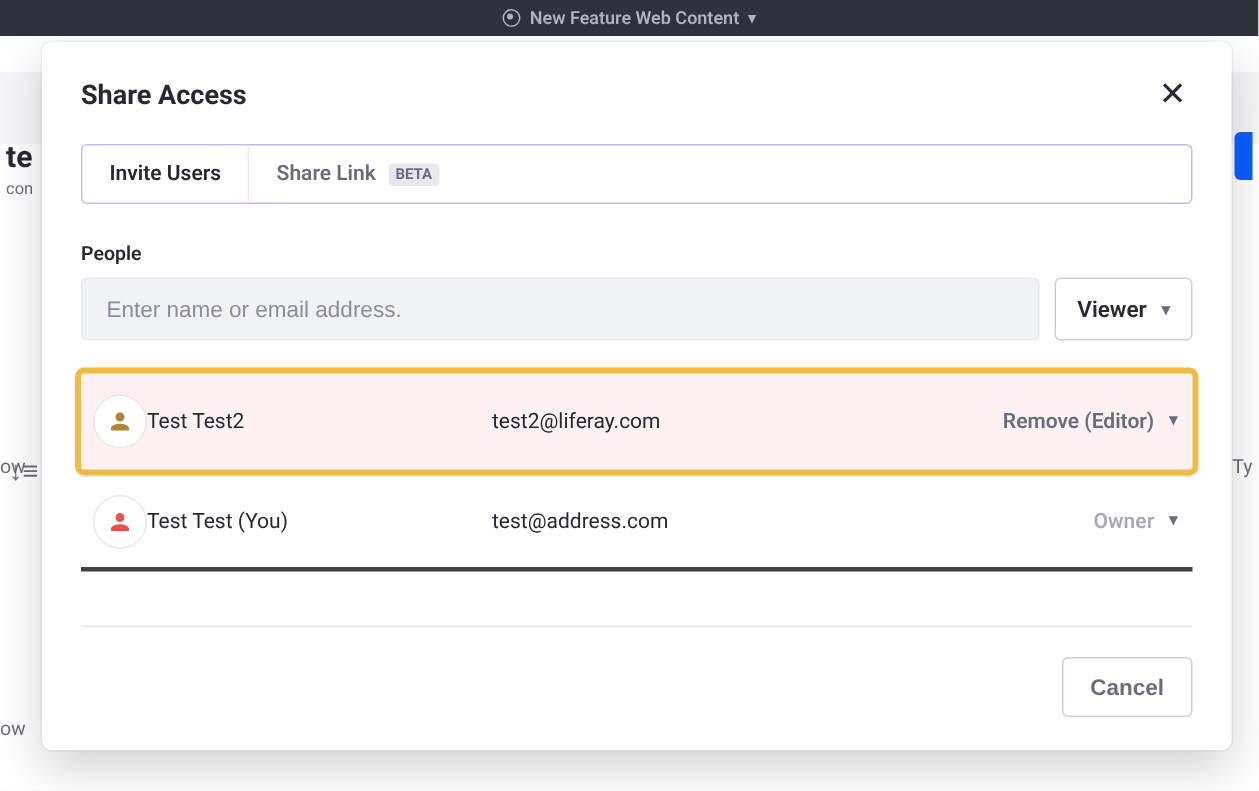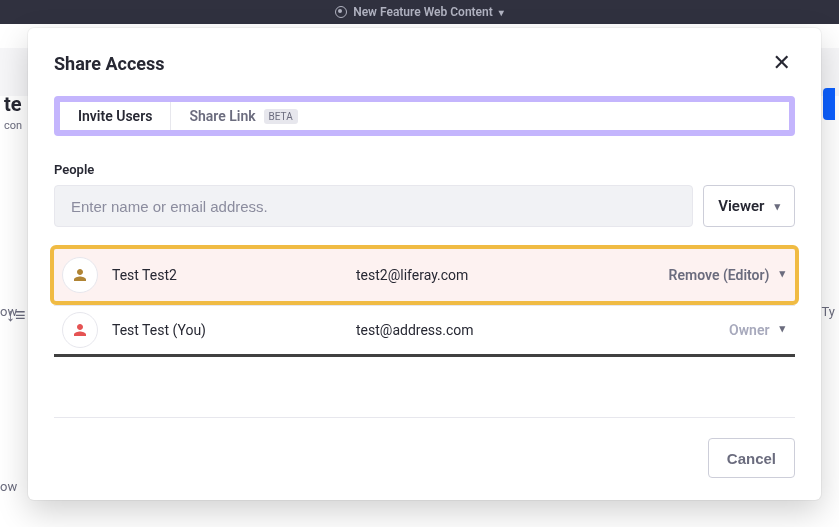--- a/index.html
+++ b/index.html
@@ -60,57 +60,56 @@
     display:flex;
     flex-direction:column;
   }
   .modal-header {
     display:flex; align-items:center; justify-content:space-between;
     margin-bottom:18px;
   }
   .modal-title { font-size:18px; font-weight:700; color:#272833; }
   .close-btn { background:none; border:none; font-size:22px; color:#272833; cursor:pointer; padding:4px; line-height:1;}
   .tabs {
-    border:6px solid #c4b5fd; border-radius:4px;
+    border:1px solid #c4b5fd; border-radius:4px;
     display:flex; align-items:stretch; height:40px;
     overflow:hidden;
     margin-bottom:26px;
   }
   .tab {
     display:flex; align-items:center; padding:0 18px;
     font-size:14px; font-weight:600; color:#6b6c7e; cursor:pointer;
     border-right:1px solid #e7e7ed;
   }
   .tab.active { color:#272833; background:#fff; }
   .tab .badge {
-    margin-left:8px; font-size:10px; font-weight:400;
+    margin-left:8px; font-size:10px; font-weight:700;
     background:#e7e7ed; color:#6b6c7e; padding:2px 5px; border-radius:3px;
   }
   .tab:last-child { border-right:none; }
 
   .section-label { font-size:13px; font-weight:600; color:#272833; margin-bottom:8px;}
   .people-row { display:flex; gap:10px; margin-bottom:22px;}
   .people-input {
     flex:1; height:42px; border:1px solid #e7e7ed; background:#f1f2f5;
     border-radius:4px; padding:0 16px; font-size:15px; color:#272833;
   }
   .people-input::placeholder { color:#8b8c9e; }
   .role-select {
     height:42px; border:1px solid #cdced9; background:#fff; border-radius:4px;
     padding:0 14px; display:flex; align-items:center; gap:10px;
     font-size:15px; font-weight:600; color:#272833; cursor:pointer;
   }
   .caret { font-size:11px; color:#6b6c7e; }
 
   .user-list { }
   .user-row {
-    display:flex; align-items:center; height:52px;
+    display:flex; align-items:center; height:64px;
     border-top:1px solid #e7e7ed;
     padding:0 10px 0 8px;
-    gap:14px;
   }
   .user-row.highlight {
     background:#fdf2f1;
     outline:4px solid #f0bb43;
     border-radius:2px;
     border-top:none;
     margin-bottom:4px;
   }
   .avatar {
     width:36px; height:36px; border-radius:50%;

